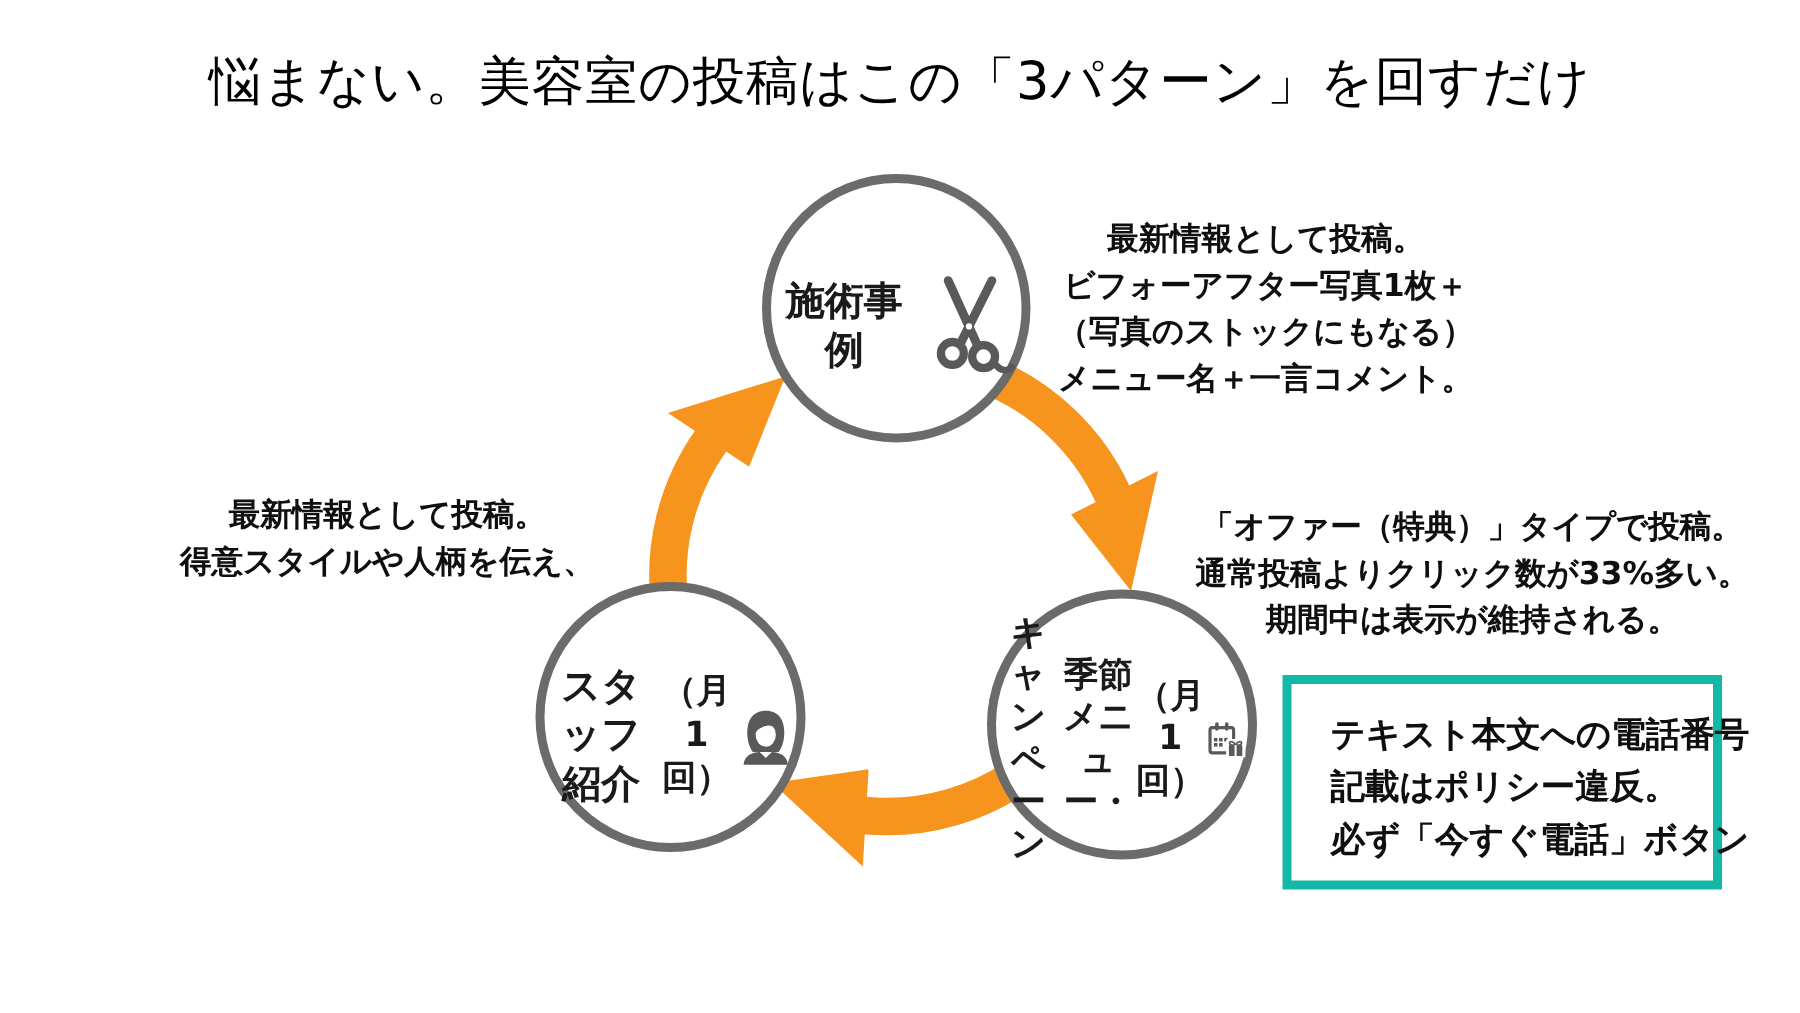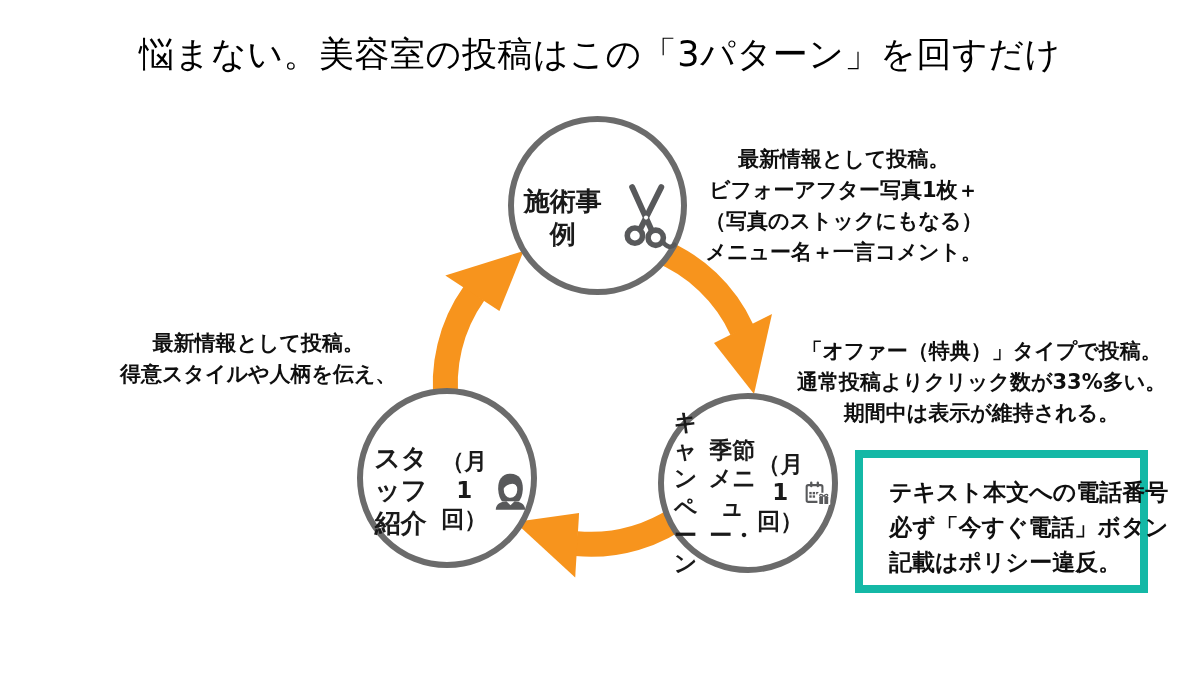--- a/index.html
+++ b/index.html
@@ -20,21 +20,21 @@
   .circle .label{font-weight:700;font-size:26px;line-height:1.25;color:#1a1a1a;}
   .circle .label2{font-weight:700;font-size:23px;line-height:1.22;color:#1a1a1a;}
   .circle .freq{font-weight:700;font-size:23px;line-height:1.25;color:#1a1a1a;}
   .annotation{
     position:absolute;z-index:2;font-size:21px;font-weight:700;line-height:31px;color:#0f0f0f;
     white-space:nowrap;
     text-align:center;
   }
   .note-box{
     position:absolute;left:855px;top:450px;width:293px;height:143px;
-    box-sizing:border-box;border:8px solid #14b8a6;background:#fff;z-index:2;
+    box-sizing:border-box;border:6px solid #14b8a6;background:#fff;z-index:2;
     padding:17px 0 0 26px;
   }
   .note-box div{font-size:23px;font-weight:700;line-height:35px;color:#0f0f0f;white-space:nowrap;}
   .logo{
     position:absolute;left:1100px;top:634px;z-index:2;
     font-size:24px;font-weight:800;letter-spacing:-0.5px;color:#b91c1c;margin-top:48px;
   }
   .logo .mark{font-size:13px;font-weight:800;}
   .icon{display:block;}
 </style>
@@ -126,19 +126,19 @@
     <div>期間中は表示が維持される。</div>
   </div>
 
   <div class="annotation" style="left:120px;top:328px;">
     <div>最新情報として投稿。</div>
     <div>得意スタイルや人柄を伝え、</div>
   </div>
 
   <div class="note-box">
     <div>テキスト本文への電話番号</div>
+    <div>記載はポリシー違反。</div>
     <div>必ず「今すぐ電話」ボタン</div>
-    <div>記載はポリシー違反。</div>
   </div>
 
   <div class="logo"><span>ANMEL</span><span class="mark">.</span></div>
 
 </div>
 
 </body></html>

